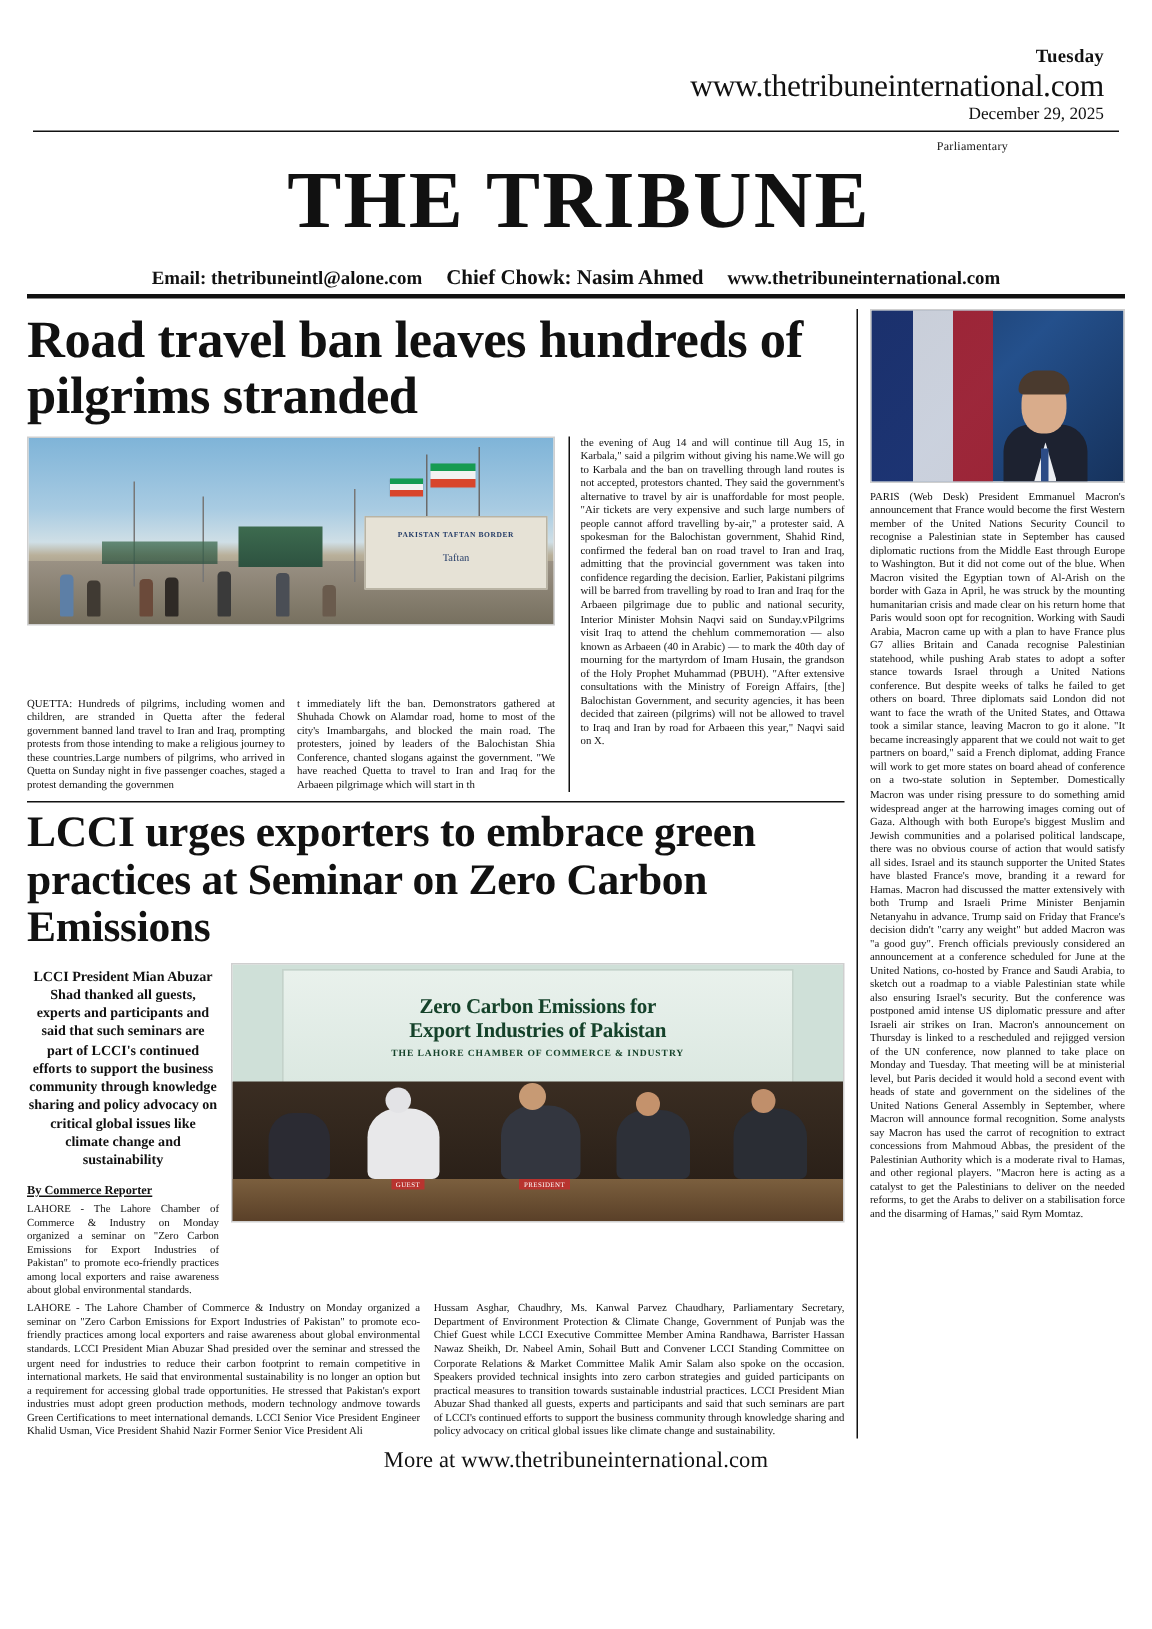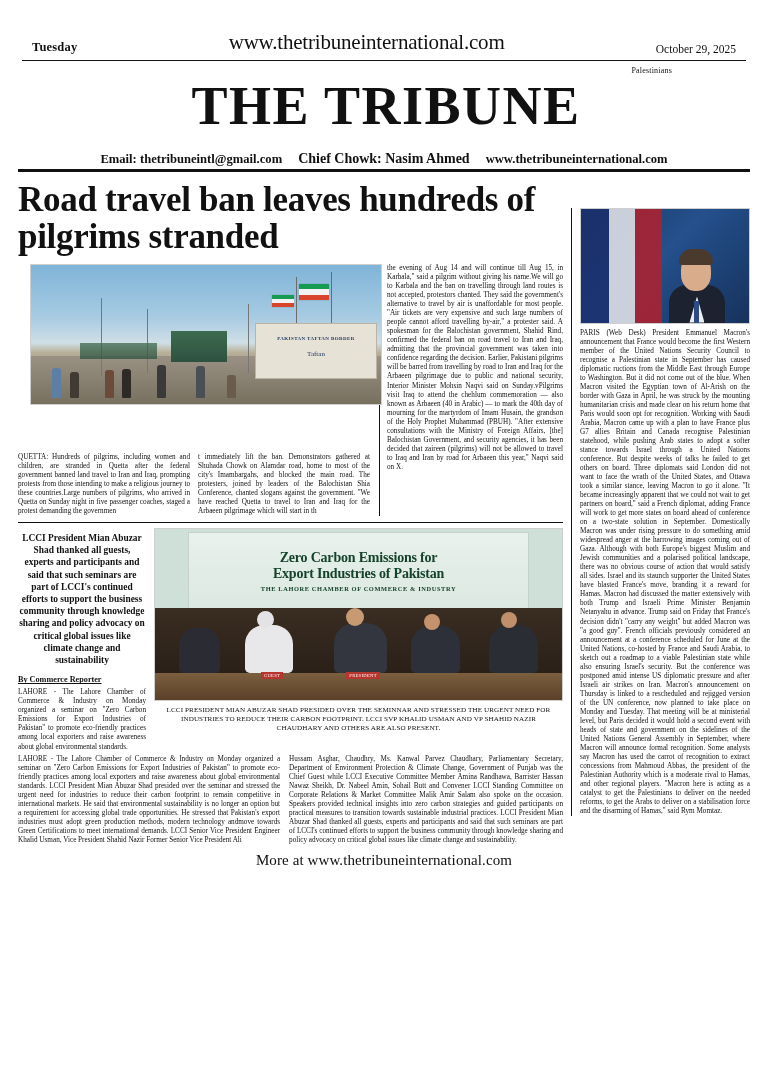--- a/index.html
+++ b/index.html
@@ -14,20 +14,21 @@
     color: #111;
     overflow: hidden;
     position: relative;
   }
   .page { width: 768px; height: 1086px; padding: 0 18px; position: relative; }
 
   
   .topbar {
     display: flex; align-items: flex-end; justify-content: space-between;
     padding: 30px 14px 3px 14px;
+    flex-direction: column;
   }
   .topbar .day {
     font-family: "Liberation Serif", serif;
     font-size: 12.5px; font-weight: 600; letter-spacing: .2px;
   }
   .topbar .site {
     font-family: "Liberation Serif", serif;
     font-size: 21px; font-weight: 400; letter-spacing: -.2px;
   }
   .topbar .date {
@@ -60,21 +61,21 @@
   .mast-info .email { font-size: 12.6px; font-weight: 600; }
   .mast-info .editor { font-size: 14px; font-weight: 700; }
   .mast-info .web { font-size: 12.6px; font-weight: 600; }
   .rule-double {
     border-top: 2.4px solid #111;
     border-bottom: 1px solid #111;
     height: 3px; margin: 0 0 7px 0;
   }
 
   
-  .main-grid { display: flex; gap: 0; align-items: center; }
+  .main-grid { display: flex; gap: 0; }
   .col-left { width: 553px; padding-right: 8px; }
   .col-right { width: 196px; padding-left: 8px; border-left: 1.2px solid #111; }
 
   
   h1.lead-head {
     font-family: "Liberation Serif", serif;
     font-weight: 700;
     font-size: 35px;
     line-height: 1.07;
     margin: 2px 0 8px 0;
@@ -159,25 +160,24 @@
     font-size: 15px;
     padding: 7px 0 0 0;
     letter-spacing: .1px;
   }
 
   
   .ph-border { border: 1px solid #cfcfcf; }
 
   
   .photo-border-crossing {
-    height: 141px;
+    height: 126px;
     background:
       linear-gradient(to bottom, #7fb4d8 0%, #a8cbe2 38%, #cfdfe6 56%, #b9b09a 63%, #8d8374 80%, #6e6659 100%);
     position: relative;
-    margin-left: 12px;
   }
   .pbc-road {
     position:absolute; left:0; right:0; bottom:0; height:34%;
     background: linear-gradient(to bottom,#9a9184,#77705f);
   }
   .pbc-wall {
     position:absolute; right:4px; bottom:18%; width:122px; height:40%;
     background:#e6e2d6; border:1px solid #b9b4a4;
   }
   .pbc-wall-txt {
@@ -282,30 +282,30 @@
   }
 </style>
 </head>
 <body>
 
 <div class="page">
 
   <div class="topbar">
     <div class="day">Tuesday</div>
     <div class="site">www.thetribuneinternational.com</div>
-    <div class="date">October 29, 2025</div>
+    <div class="date">December 29, 2025</div>
   </div>
   <div class="rule-thin"></div>
 
   <div class="masthead">
     <div class="title">THE TRIBUNE</div>
-    <div class="intl">Palestinians</div>
+    <div class="intl">Parliamentary</div>
   </div>
   <div class="mast-info">
-    <span class="email">Email: thetribuneintl@gmail.com</span>
+    <span class="email">Email: thetribuneintl@alone.com</span>
     <span class="editor">Chief Chowk: Nasim Ahmed</span>
     <span class="web">www.thetribuneinternational.com</span>
   </div>
   <div class="rule-double"></div>
 
   <div class="main-grid">
 
     <div class="col-left">
 
       <h1 class="lead-head">Road travel ban leaves hundreds of pilgrims stranded</h1>
@@ -340,20 +340,21 @@
             <div class="c colbody">QUETTA: Hundreds of pilgrims, including women and children, are stranded in Quetta after the federal government banned land travel to Iran and Iraq, prompting protests from those intending to make a religious journey to these countries.Large numbers of pilgrims, who arrived in Quetta on Sunday night in five passenger coaches, staged a protest demanding the governmen</div>
             <div class="c colbody">t immediately lift the ban. Demonstrators gathered at Shuhada Chowk on Alamdar road, home to most of the city's Imambargahs, and blocked the main road. The protesters, joined by leaders of the Balochistan Shia Conference, chanted slogans against the government. "We have reached Quetta to travel to Iran and Iraq for the Arbaeen pilgrimage which will start in th</div>
           </div>
         </div>
 
         <div class="lead-narrow">the evening of Aug 14 and will continue till Aug 15, in Karbala," said a pilgrim without giving his name.We will go to Karbala and the ban on travelling through land routes is not accepted, protestors chanted. They said the government's alternative to travel by air is unaffordable for most people. "Air tickets are very expensive and such large numbers of people cannot afford travelling by-air," a protester said. A spokesman for the Balochistan government, Shahid Rind, confirmed the federal ban on road travel to Iran and Iraq, admitting that the provincial government was taken into confidence regarding the decision. Earlier, Pakistani pilgrims will be barred from travelling by road to Iran and Iraq for the Arbaeen pilgrimage due to public and national security, Interior Minister Mohsin Naqvi said on Sunday.vPilgrims visit Iraq to attend the chehlum commemoration — also known as Arbaeen (40 in Arabic) — to mark the 40th day of mourning for the martyrdom of Imam Husain, the grandson of the Holy Prophet Muhammad (PBUH). "After extensive consultations with the Ministry of Foreign Affairs, [the] Balochistan Government, and security agencies, it has been decided that zaireen (pilgrims) will not be allowed to travel to Iraq and Iran by road for Arbaeen this year," Naqvi said on X.</div>
       </div>
 
       <div class="rule-mid"></div>
 
+      <h1 class="lcci-head">LCCI urges exporters to embrace green practices at Seminar on Zero Carbon Emissions</h1>
 
       <div class="lcci-top">
         <div style="width:128px">
           <div class="lcci-quote">LCCI President Mian Abuzar Shad thanked all guests, experts and participants and said that such seminars are part of LCCI's continued efforts to support the business community through knowledge sharing and policy advocacy on critical global issues like climate change and sustainability</div>
           <div class="byline">By Commerce Reporter</div>
           <div class="colbody">LAHORE - The Lahore Chamber of Commerce &amp; Industry on Monday organized a seminar on "Zero Carbon Emissions for Export Industries of Pakistan" to promote eco-friendly practices among local exporters and raise awareness about global environmental standards.</div>
         </div>
 
         <div class="lcci-photo-wrap">
           <div class="photo photo-lcci ph-border">
@@ -376,21 +377,20 @@
 
             <div class="lc-p" style="left:63%;width:12%;height:27%;background:#2d3038;"></div>
             <div class="lc-phead" style="left:66%;bottom:41%;width:16px;height:16px;background:#c4926c;"></div>
 
             <div class="lc-p" style="left:82%;width:12%;height:28%;background:#2a2d34;"></div>
             <div class="lc-phead" style="left:85%;bottom:42%;width:16px;height:16px;background:#c08f6b;"></div>
 
             <span class="badge" style="left:26%;bottom:12%;">GUEST</span>
             <span class="badge" style="left:47%;bottom:12%;">PRESIDENT</span>
           </div>
-          <div class="caption">LCCI PRESIDENT MIAN ABUZAR SHAD PRESIDED OVER THE SEMINNAR AND STRESSED THE URGENT NEED FOR INDUSTRIES TO REDUCE THEIR CARBON FOOTPRINT. LCCI SVP KHALID USMAN AND VP SHAHID NAZIR CHAUDHARY AND OTHERS ARE ALSO PRESENT.</div>
         </div>
       </div>
 
       <div class="lcci-bottom">
         <div class="c1 colbody">LAHORE - The Lahore Chamber of Commerce &amp; Industry on Monday organized a seminar on "Zero Carbon Emissions for Export Industries of Pakistan" to promote eco-friendly practices among local exporters and raise awareness about global environmental standards.
 LCCI President Mian Abuzar Shad presided over the seminar and stressed the urgent need for industries to reduce their carbon footprint to remain competitive in international markets. He said that environmental sustainability is no longer an option but a requirement for accessing global trade opportunities. He stressed that Pakistan's export industries must adopt green production methods, modern technology andmove towards Green Certifications to meet international demands. LCCI Senior Vice President Engineer Khalid Usman, Vice President Shahid Nazir Former Senior Vice President Ali</div>
         <div class="c2 colbody">Hussam Asghar, Chaudhry, Ms. Kanwal Parvez Chaudhary, Parliamentary Secretary, Department of Environment Protection &amp; Climate Change, Government of Punjab was the Chief Guest while LCCI Executive Committee Member Amina Randhawa, Barrister Hassan Nawaz Sheikh, Dr. Nabeel Amin, Sohail Butt and Convener LCCI Standing Committee on Corporate Relations &amp; Market Committee Malik Amir Salam also spoke on the occasion.
 Speakers provided technical insights into zero carbon strategies and guided participants on practical measures to transition towards sustainable industrial practices.
 LCCI President Mian Abuzar Shad thanked all guests, experts and participants and said that such seminars are part of LCCI's continued efforts to support the business community through knowledge sharing and policy advocacy on critical global issues like climate change and sustainability.</div>
       </div>

